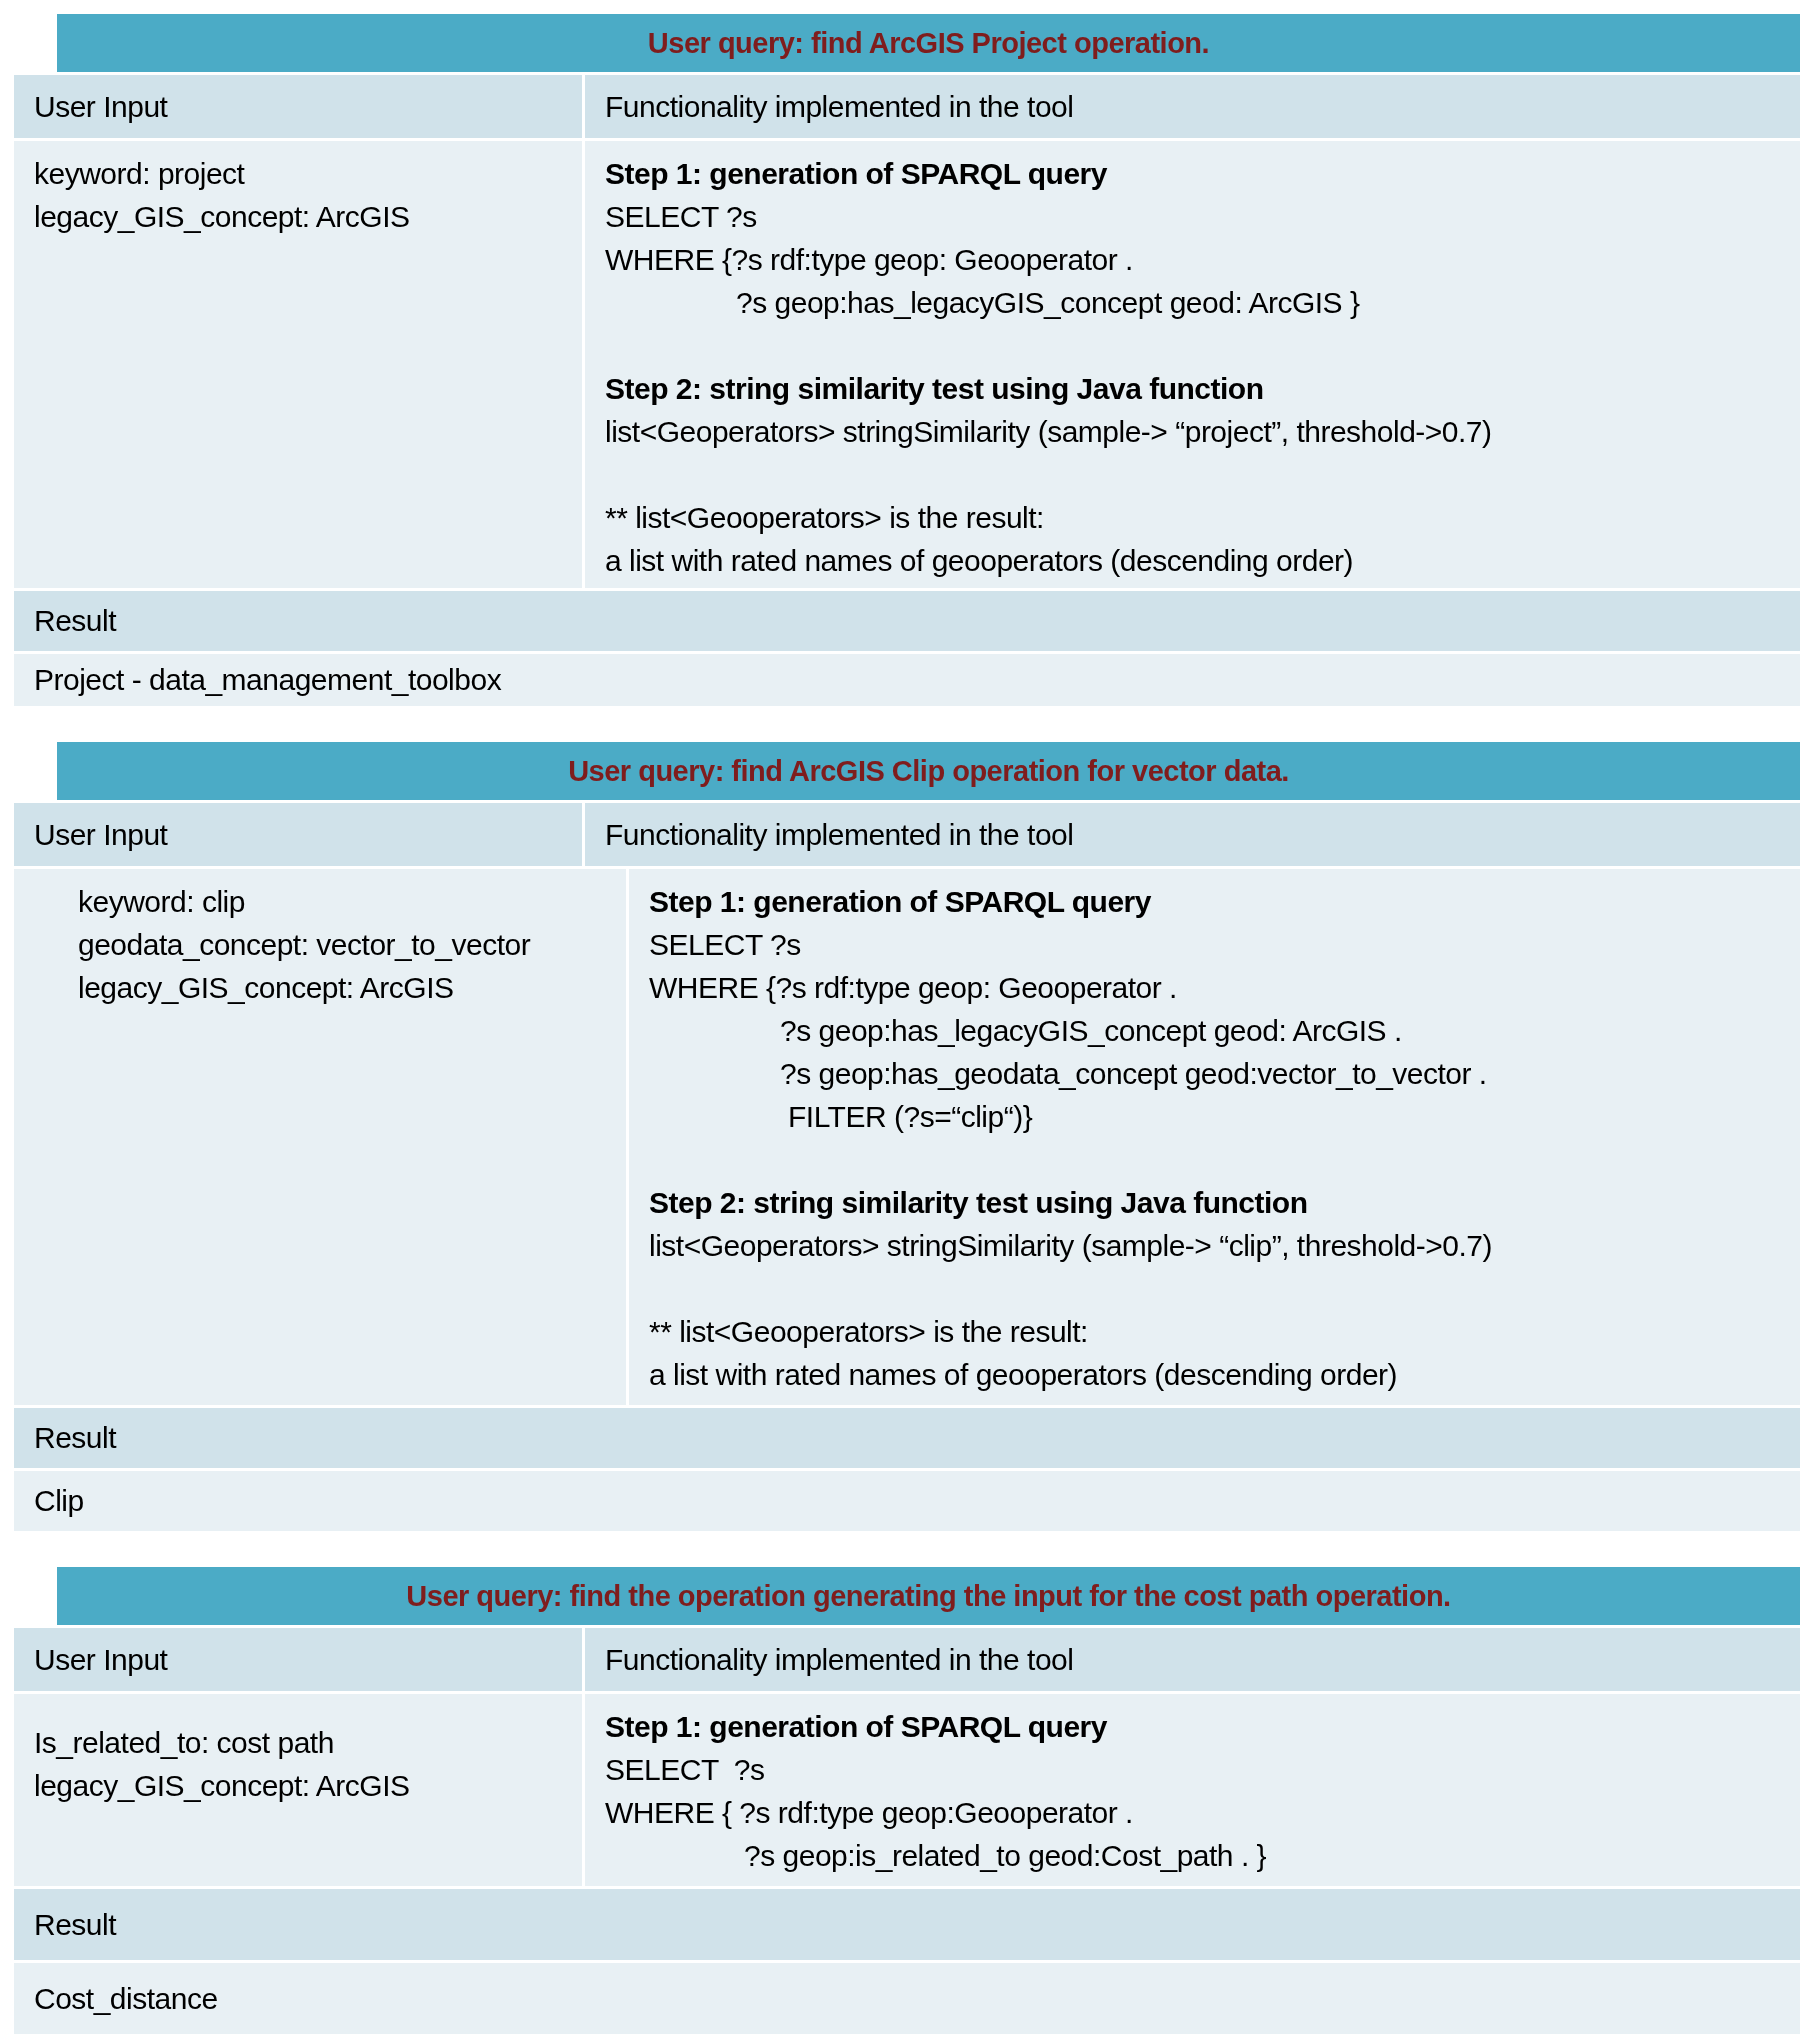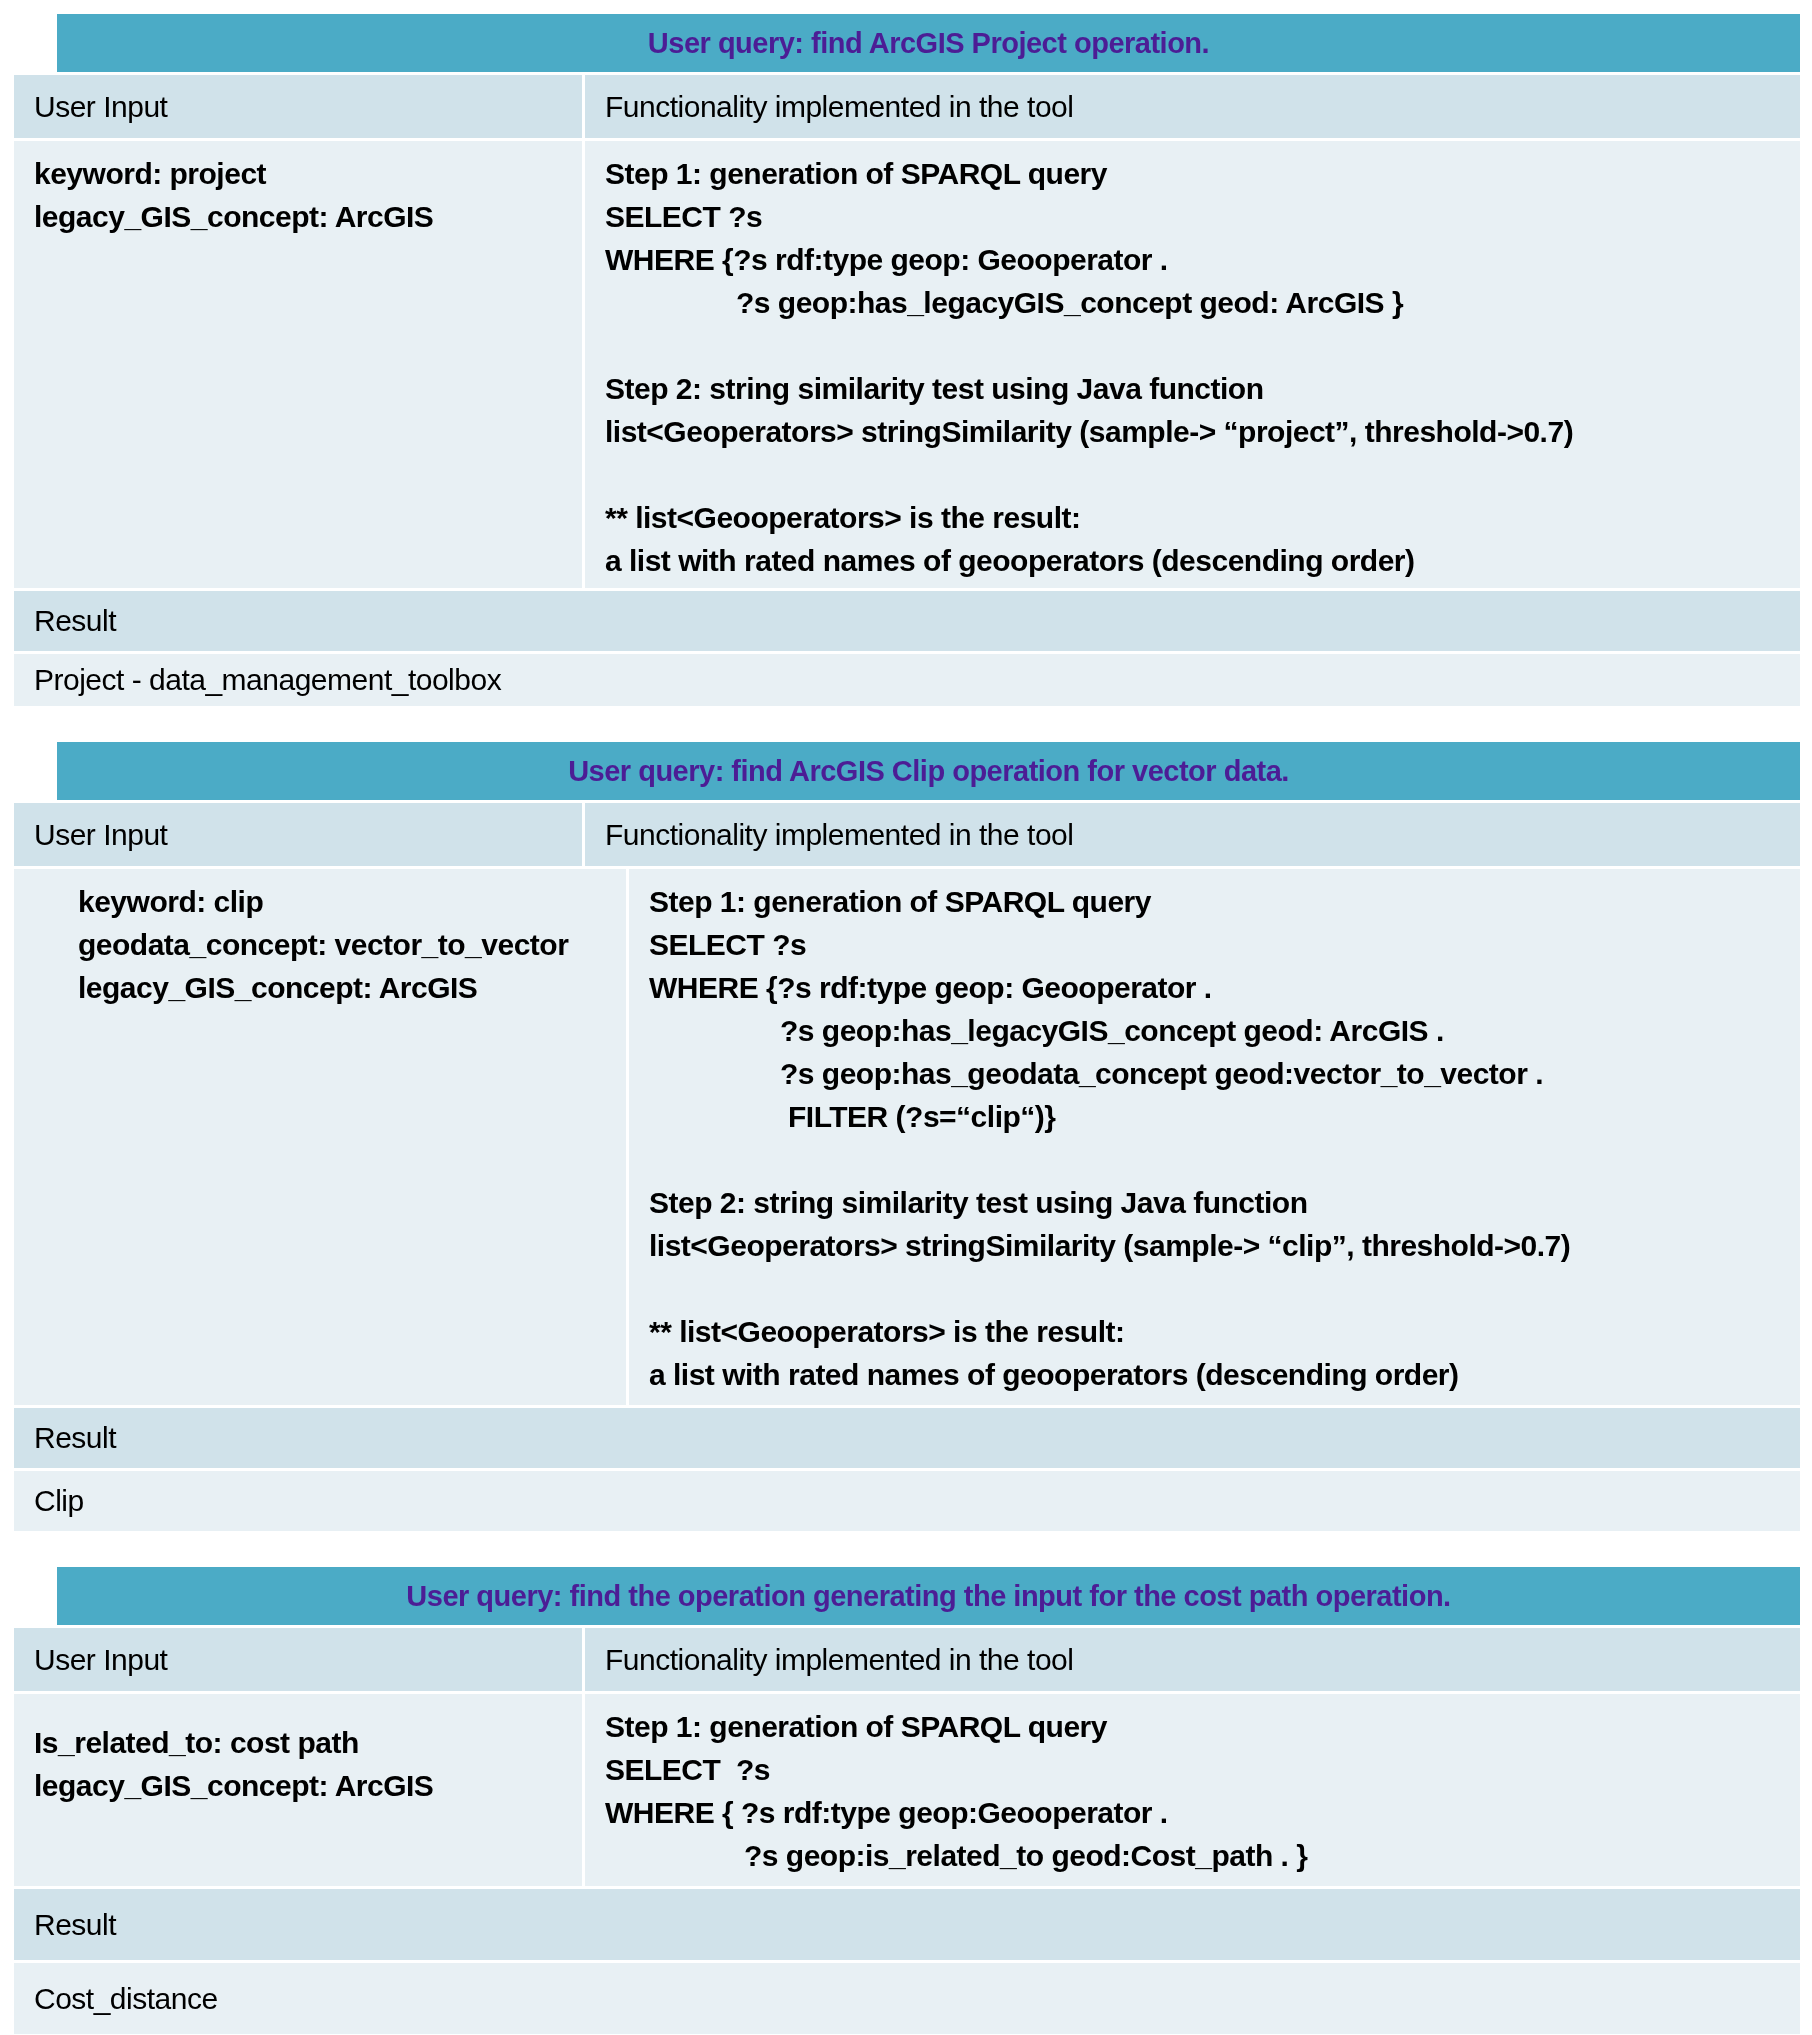--- a/index.html
+++ b/index.html
@@ -1,30 +1,30 @@
 <!DOCTYPE html>
 <html style="font-size:8px"><head>
 <meta charset="utf-8">
 <style>
   html, body { margin:0; padding:0; background:#ffffff; }
   body { width:1813px; height:2035px; position:relative; overflow:hidden;
          font-family:"Liberation Sans", sans-serif; color:#000; }
   .tbl { position:absolute; left:14px; width:1786px; }
-  .title { background:#4babc6; color:#4c1d95; font-weight:bold; text-align:center;
+  .title { background:#4babc6; color:#7f1d1d; font-weight:bold; text-align:center;
            font-size:29px; display:flex; align-items:center; justify-content:center;
            letter-spacing:-0.5px;margin-left:43px; }
   .row { display:flex; margin-top:3px; }
   .hdr { background:#d0e2ea; }
   .body { background:#e8f0f4; }
   .cell { box-sizing:border-box; padding:0 20px; font-size:30px; letter-spacing:-0.5px; }
   .c1 { width:571px; border-right:3px solid #ffffff; }
   .c2 { flex:1; padding-left:20px; }
   .full { width:100%; }
   .hdr .cell { display:flex; align-items:center; }
-  .line { height:43px; line-height:43px; white-space:pre;font-weight:bold; }
+  .line { height:43px; line-height:43px; white-space:pre; }
   .bold { font-weight:bold; }
   .ind1 { padding-left:131px; }
   .ind2 { padding-left:139px; }
   .sp { height:43px; }
 </style>
 </head>
 <body>
 
 <div class="tbl" style="top:14px;">
   <div class="title" style="height:58px;">User query: find ArcGIS Project operation.</div>

